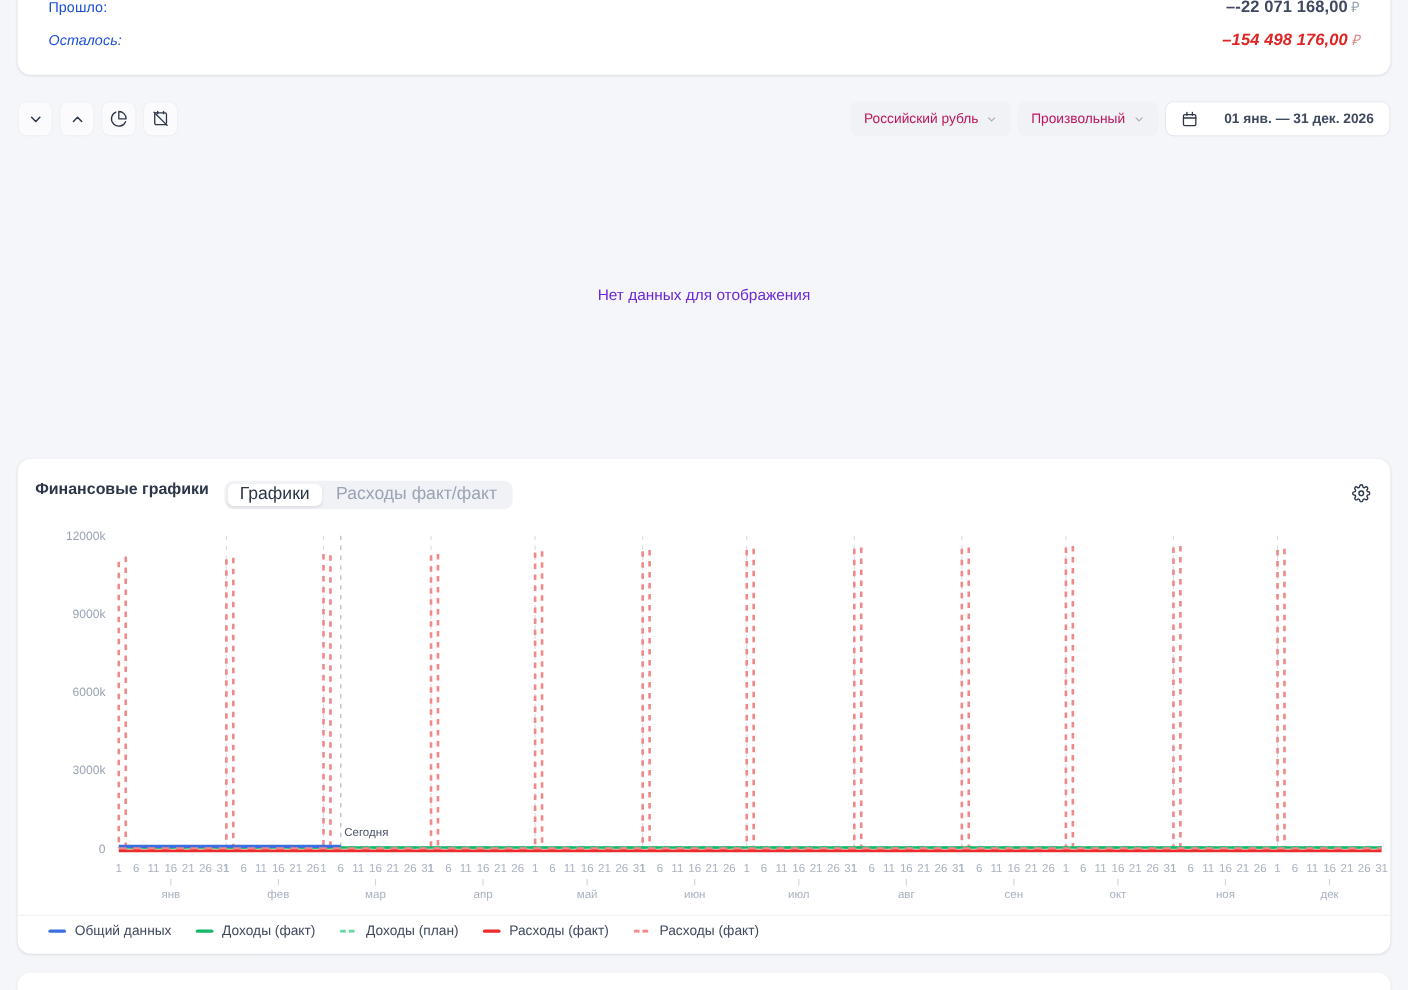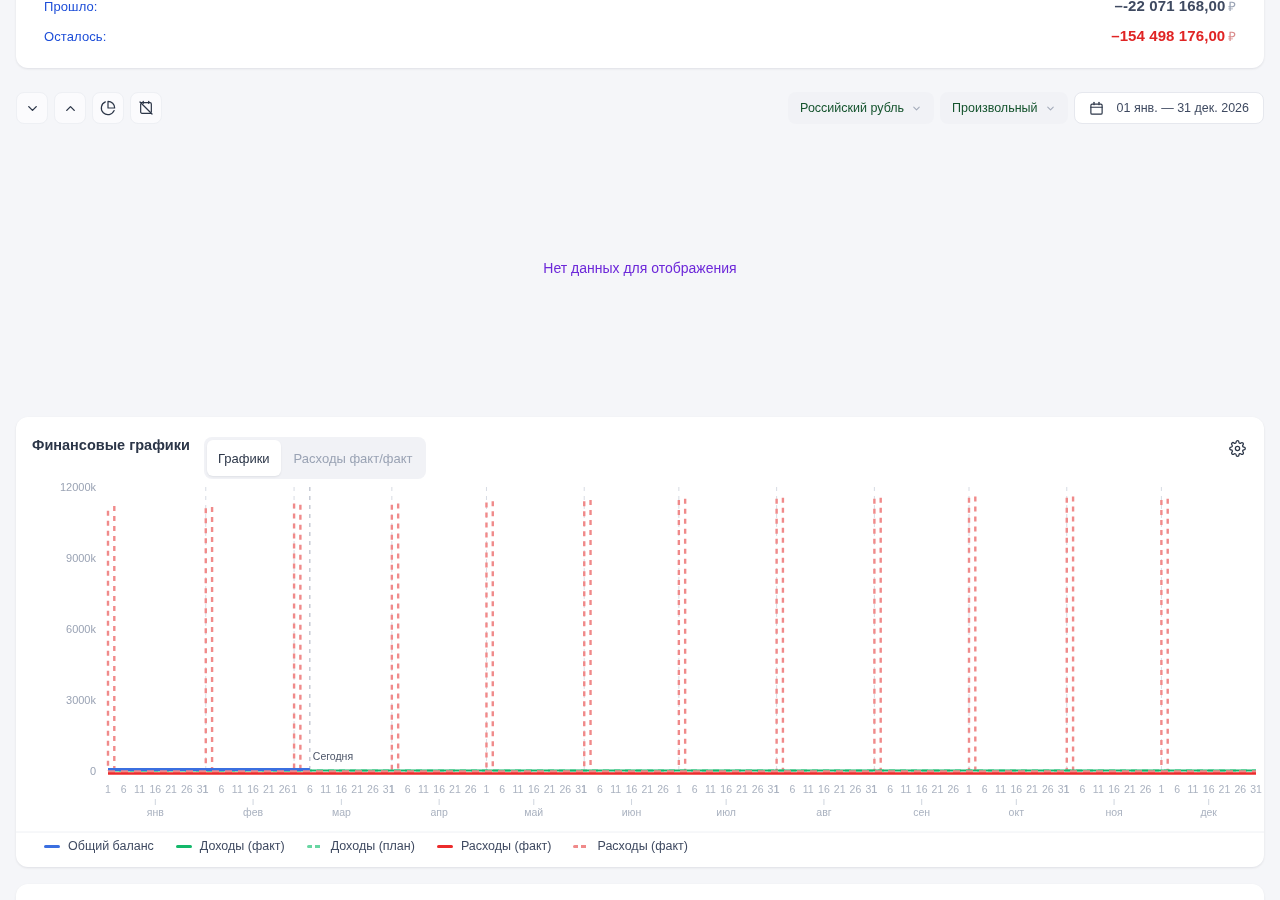--- a/index.html
+++ b/index.html
@@ -14,21 +14,21 @@
   
   .summary-card {
     position: absolute; left: 16px; top: -60px; width: 1248px; height: 128px;
     background: #ffffff; border-radius: 12px;
     box-shadow: 0 1px 3px rgba(16,24,40,.06), 0 1px 2px rgba(16,24,40,.04);
     overflow: hidden;
   }
   .sum-row { position: absolute; left: 0; right: 0; height: 28px; display: flex;
              align-items: center; padding: 0 28px; }
   .sum-row.r1 { top: 52px; }
-  .sum-row.r2 { top: 82px; }
+  .sum-row.r2 { top: 82px; font-style: italic; }
   .sum-label { font-size: 13px; color: #1d4ed8; letter-spacing: .1px; }
   .sum-spacer { flex: 1; }
   .sum-value { font-size: 15px; font-weight: 700; letter-spacing: .1px;
                white-space: nowrap; }
   .sum-value.dark { color: #3f4a61; }
   .sum-value.neg  { color: #e02424; }
   .rub { font-size: 13px; font-weight: 400; color: #9aa3b4; margin-left: 3px; }
   .sum-value.neg .rub { color: #d98a8a; }
 
   
@@ -38,48 +38,48 @@
     width: 32px; height: 32px; border-radius: 8px; background: #fbfbfd;
     border: 1px solid #eef0f4; display: flex; align-items: center;
     justify-content: center; cursor: pointer;
   }
   .icon-btn svg { display: block; }
   .tb-right { position: absolute; right: 0; top: 0; display: flex; gap: 6px;
               align-items: center; }
   .pill {
     height: 32px; border-radius: 8px; background: #f1f2f6;
     display: flex; align-items: center; gap: 7px; padding: 0 12px;
-    font-size: 12.5px; color: #14532d; cursor: pointer; white-space: nowrap;
+    font-size: 12.5px; color: #be185d; cursor: pointer; white-space: nowrap;
   }
   .pill .chev { opacity: .75; }
   .pill-date {
     height: 32px; border-radius: 8px; background: #ffffff;
-    border: 1px solid #e6e8ee; display: flex; align-items: center; gap: 13px;
+    border: 1px solid #e6e8ee; display: flex; align-items: center; gap: 24px;
     padding: 0 14px; font-size: 12.5px; color: #3f4a61; cursor: pointer;
-    white-space: nowrap; font-weight: 400;
+    white-space: nowrap; font-weight: 700;
   }
 
   
   .empty-state {
     position: absolute; left: 16px; top: 150px; width: 1248px; height: 235px;
     display: flex; align-items: center; justify-content: center;
     font-size: 14px; color: #6d28d9;
   }
 
   
   .chart-card {
     position: absolute; left: 16px; top: 417px; width: 1248px; height: 450px;
     background: #ffffff; border-radius: 12px;
     box-shadow: 0 1px 3px rgba(16,24,40,.06), 0 1px 2px rgba(16,24,40,.04);
   }
   .card-head { position: absolute; left: 16px; top: 20px; right: 16px; height: 28px;
                display: flex; align-items: flex-start; }
   .card-title { font-size: 14.5px; font-weight: 700; color: #2c3648; margin-right: 14px; }
   .seg { display: flex; background: #f1f2f6; border-radius: 8px; padding: 3px; gap: 2px; }
-  .seg-btn { height: 36px; padding: 0 11px; border-radius: 6px; font-size: 13px;
+  .seg-btn { height: 20px; padding: 0 11px; border-radius: 6px; font-size: 16px;
              color: #9aa3b4; display: flex; align-items: center; cursor: pointer; }
   .seg-btn.active { background: #ffffff; color: #2c3648;
                     box-shadow: 0 1px 2px rgba(16,24,40,.08); }
   .gear { margin-left: auto; width: 22px; height: 22px; display: flex;
           align-items: center; justify-content: center; cursor: pointer; }
 
   
   .plot { position: absolute; left: 0; top: 60px; width: 1248px; height: 390px; }
   .plot svg { display: block; }
   .axis-text { font-family: "Liberation Sans", sans-serif; fill: #9aa3b4; }
@@ -350,21 +350,21 @@
           <text x="1240" y="316" class="axis-text dlab">31</text>
           <line x1="1192.6923076923076" y1="322" x2="1192.6923076923076" y2="328" stroke="#cfd5de" stroke-width="1"></line>
           <text x="1192.6923076923076" y="339" class="axis-text mlab">дек</text>
           <line x1="0" y1="355" x2="1248" y2="355" stroke="#eef0f4" stroke-width="1"></line>
         </svg>
     </div>
 
     <div class="legend" id="legend">
         <div class="lg-item">
           <span class="lg-swatch" style="background: rgb(59, 111, 224);"></span>
-          <span>Общий баланс</span>
+          <span>Общий данных</span>
         </div>
         <div class="lg-item">
           <span class="lg-swatch" style="background: rgb(19, 184, 106);"></span>
           <span>Доходы (факт)</span>
         </div>
         <div class="lg-item">
           <span class="lg-swatch dashed" style="color: rgb(104, 214, 162);"></span>
           <span>Доходы (план)</span>
         </div>
         <div class="lg-item">

